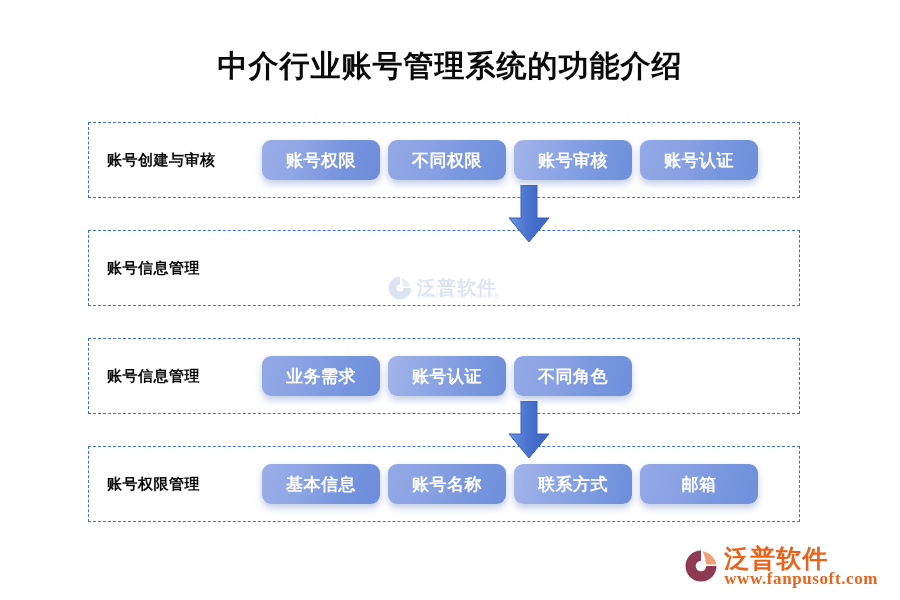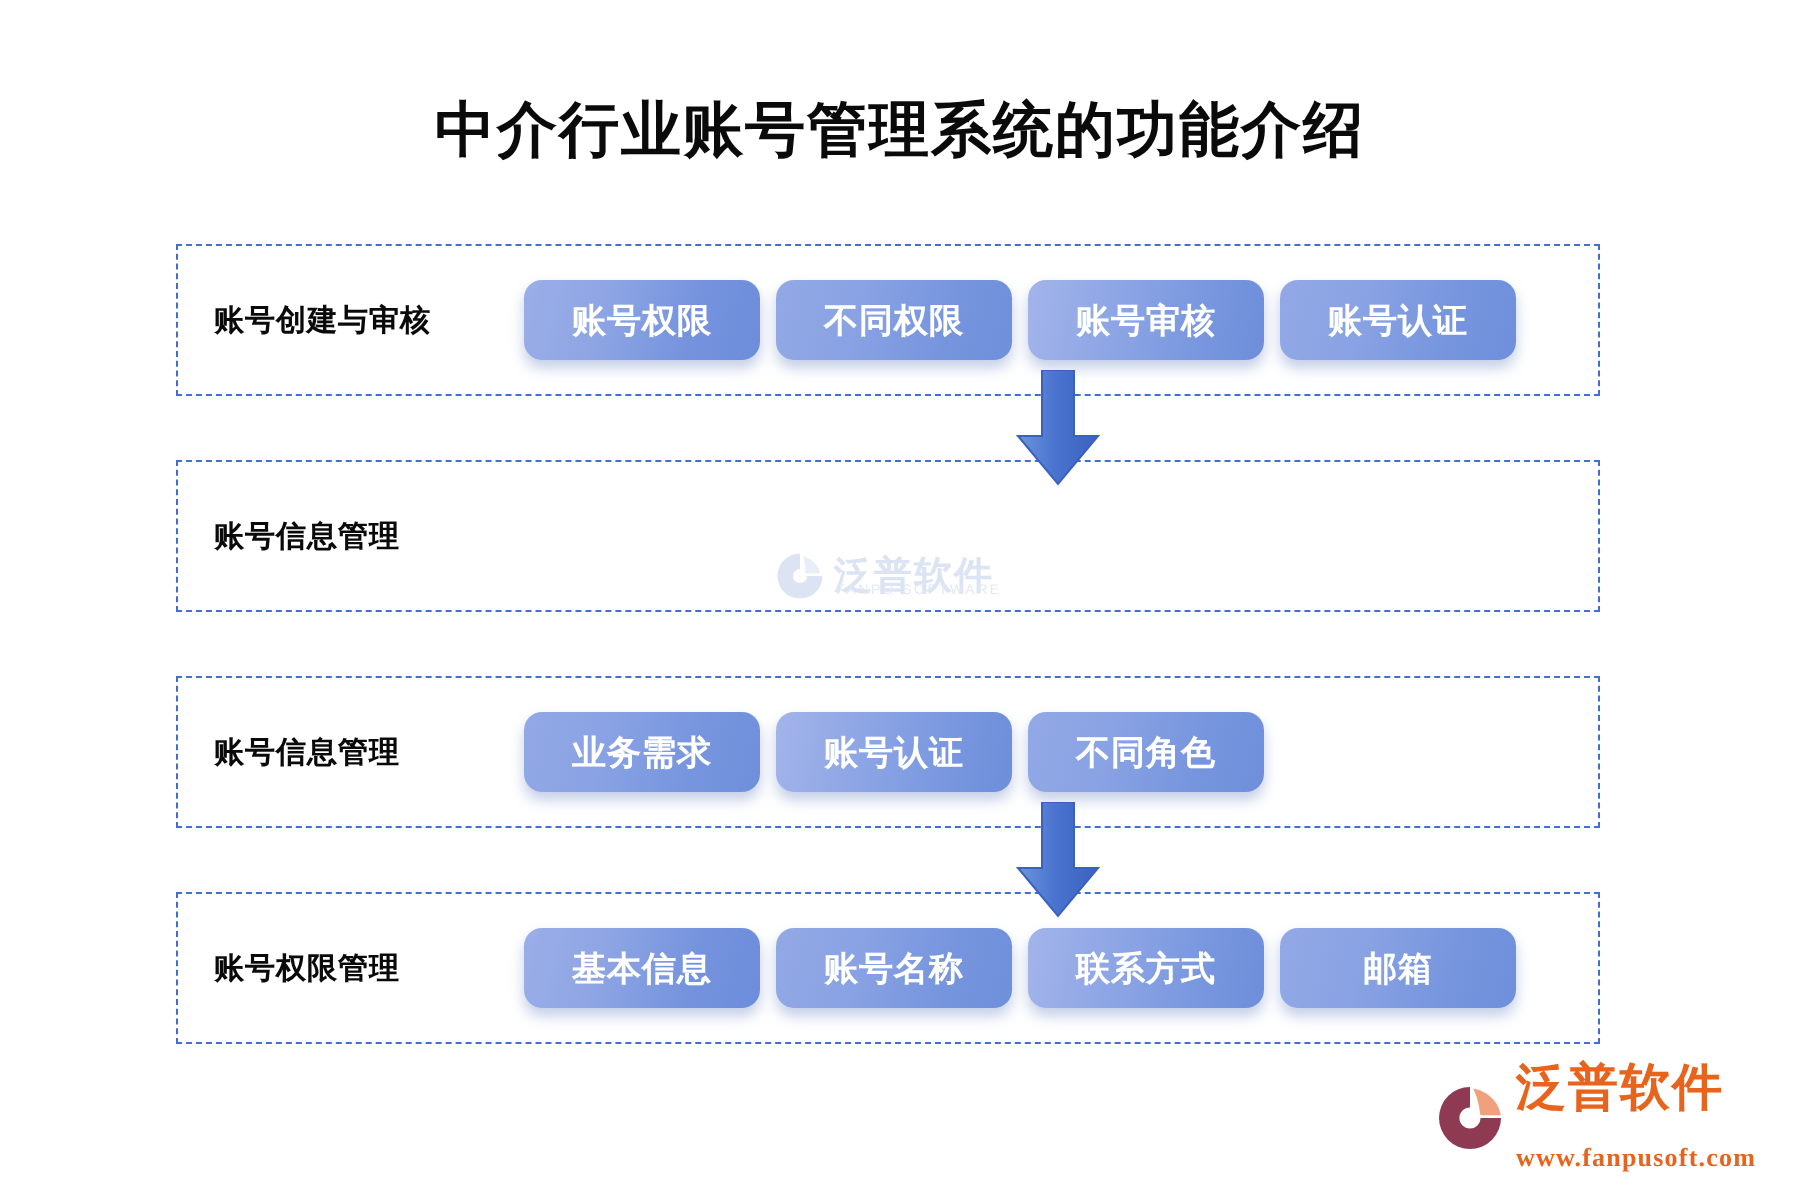--- a/index.html
+++ b/index.html
@@ -157,26 +157,26 @@
     align-items: flex-start;
   }
   .brand-name {
     font-size: 25px;
     font-weight: bold;
     color: #e8641c;
     line-height: 26px;
     letter-spacing: 1px;
   }
   .brand-url {
-    font-size: 13px;
+    font-size: 17px;
     font-weight: bold;
     color: #e8641c;
     letter-spacing: 0.6px;
     line-height: 14px;
-    margin-top: 15px;
+    margin-top: 1px;
     font-family: "Liberation Serif", "DejaVu Serif", serif;
   }
 </style>
 </head>
 <body>
 
 <div class="page-title">中介行业账号管理系统的功能介绍</div>
 
 <div class="flow">
 

